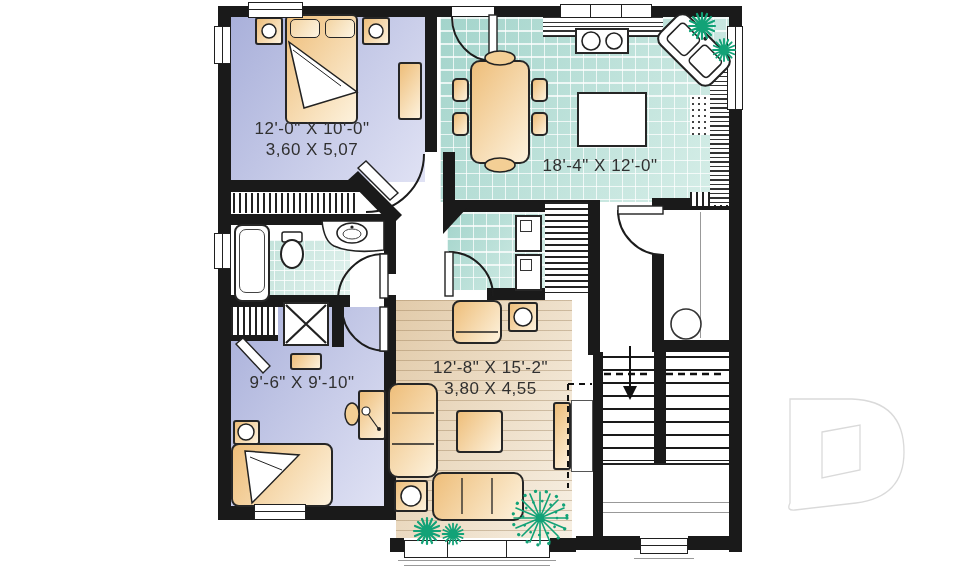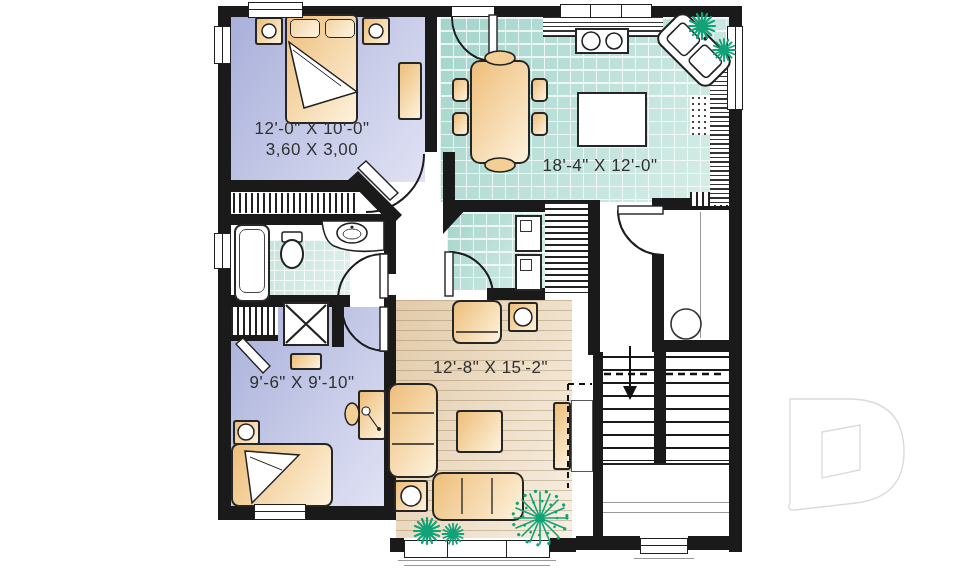--- a/index.html
+++ b/index.html
@@ -153,30 +153,31 @@
     </div>
   <div class="win" style="left:640px;top:538px;width:48px;height:16px;">
       <div style="margin-top:6px;border-top:1px solid #222;"></div>
     </div>
   <div class="thin" style="left:398px;top:560px;width:158px;height:1px;"></div>
   <div class="thin" style="left:404px;top:565px;width:146px;height:1px;"></div>
   <div class="thin" style="left:634px;top:558px;width:60px;height:1px;"></div>
 
   <div class="lbl" style="left:212px;top:118px;width:200px;">
     <div>12'-0" X 10'-0"</div>
-    <div>3,60 X 3,00</div>
+    <div>3,60 X 5,07</div>
   </div>
   <div class="lbl" style="left:495px;top:155px;width:210px;">
     <div>18'-4" X 12'-0"</div>
   </div>
   <div class="lbl" style="left:222px;top:372px;width:160px;">
     <div>9'-6" X 9'-10"</div>
   </div>
   <div class="lbl" style="left:398px;top:357px;width:185px;">
     <div>12'-8" X 15'-2"</div>
+    <div>3,80 X 4,55</div>
   </div>
 
   <svg class="overlay" width="960" height="569" viewBox="0 0 960 569">
     <defs>
       <g id="star8" stroke="#12a277" stroke-width="2.2" stroke-linecap="round">
         <path d="M0,-13 L0,13 M-13,0 L13,0 M-9,-9 L9,9 M-9,9 L9,-9 M-12,-5 L12,5 M-5,-12 L5,12 M-12,5 L12,-5 M-5,12 L5,-12"></path>
       </g>
     </defs>
 
     <path d="M424,154 A58,58 0 0 1 366,212" fill="none" stroke="#1c1c1c" stroke-width="2"></path>

